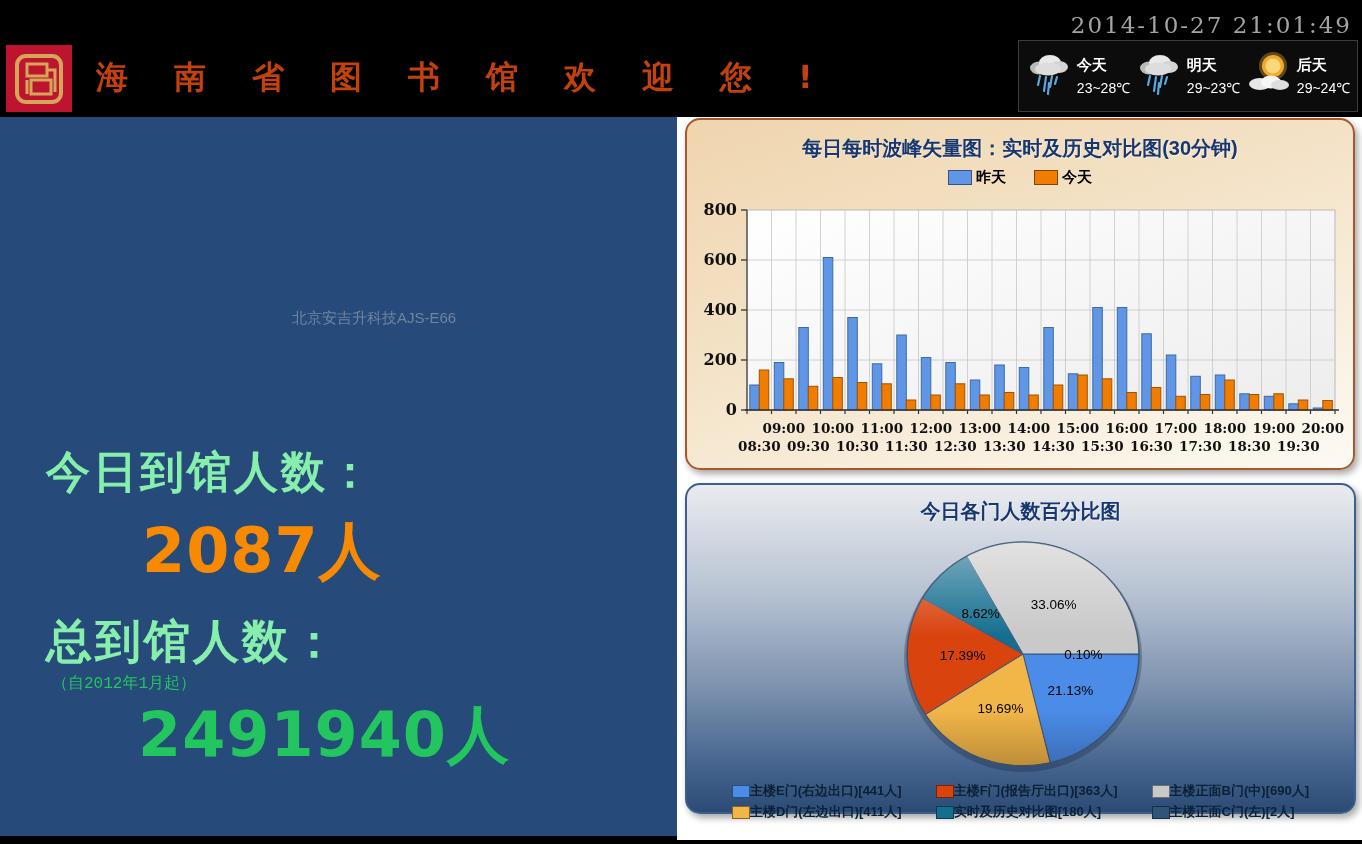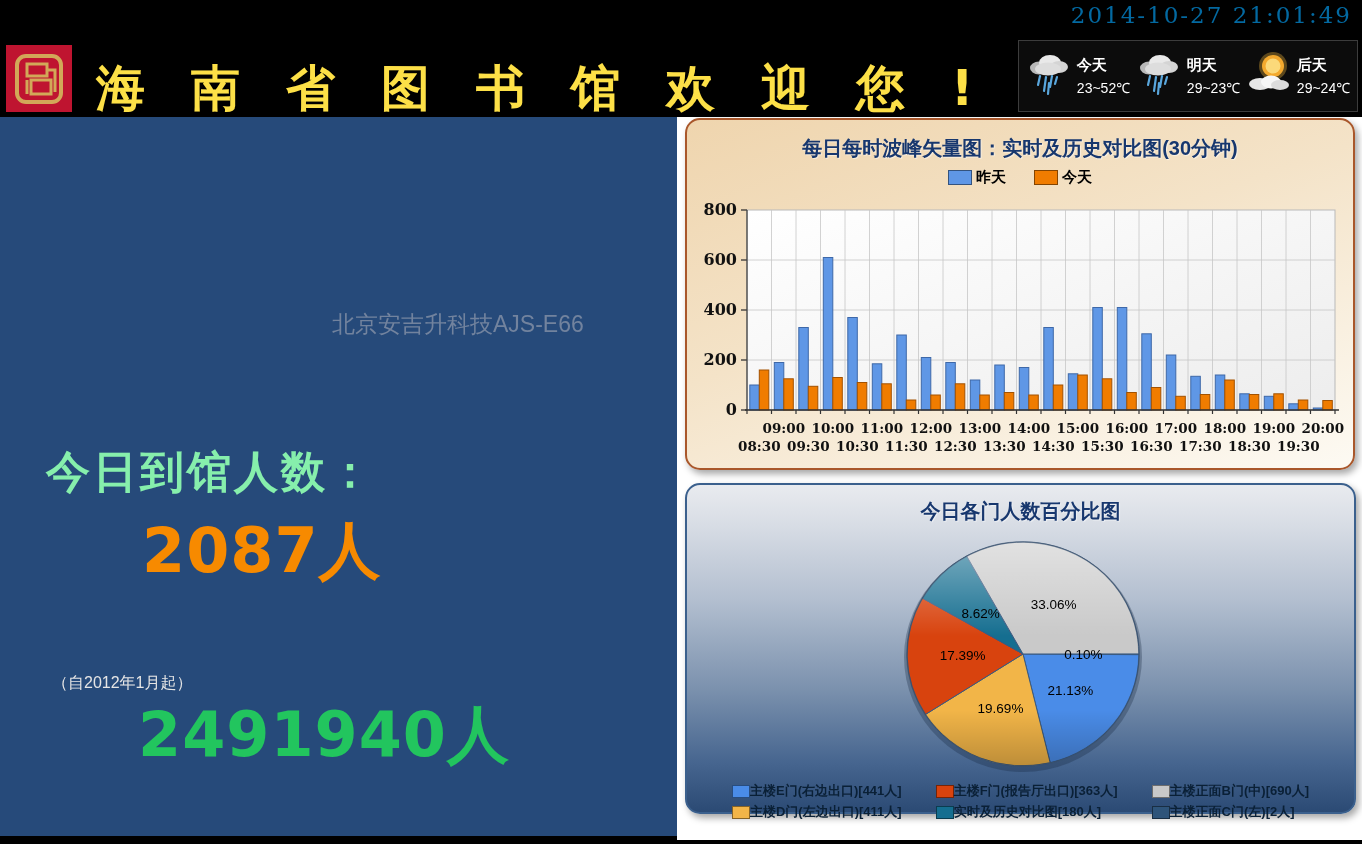--- a/index.html
+++ b/index.html
@@ -1,44 +1,44 @@
 <!DOCTYPE html>
 <html><head>
 <meta charset="utf-8">
 <style>
   * { margin:0; padding:0; box-sizing:border-box; }
   html,body { width:1362px; height:844px; background:#000; overflow:hidden;
               font-family:"Liberation Sans", sans-serif; position:relative; }
 
   
-  .clock { position:absolute; top:2px; right:10px; color:#0369a1;
+  .clock { position:absolute; top:12px; right:10px; color:#a3a3a3;
            font-family:"DejaVu Serif", serif; font-size:23px; letter-spacing:2px; }
   .logo { position:absolute; left:6px; top:45px; width:66px; height:67px;
           background:#bf1430; display:flex; align-items:center; justify-content:center; }
-  .welcome { position:absolute; left:96px; top:56px; color:#fde047; font-weight:bold;
-             font-size:49px; letter-spacing:46px; white-space:nowrap;
+  .welcome { position:absolute; left:96px; top:56px; color:#c2410c; font-weight:bold;
+             font-size:32px; letter-spacing:46px; white-space:nowrap;
              font-family:"DejaVu Sans", sans-serif; }
   .weather { position:absolute; left:1018px; top:40px; width:340px; height:72px;
              background:#0c0c0c; border:1px solid #3c3c3c; display:flex;
              align-items:center; justify-content:space-around; padding:0 4px; }
   .witem { display:flex; align-items:center; gap:5px; }
   .wtxt  { display:flex; flex-direction:column; gap:3px; }
   .wday  { color:#fff; font-size:15px; font-weight:bold; }
   .wtemp { color:#fff; font-size:14px; }
 
   
   .left-panel { position:absolute; left:0; top:117px; width:677px; height:719px;
                 background:#264a7a; }
-  .vendor { position:absolute; left:292px; top:192px; color:#72839e; font-size:23px;margin-left:40px; }
+  .vendor { position:absolute; left:292px; top:192px; color:#72839e; font-size:15px; }
   .stat-label { position:absolute; color:#86efac; font-weight:bold;
                 font-family:"DejaVu Serif", serif; letter-spacing:3px; }
   .lbl-today { left:46px; top:326px; font-size:44px; }
   .lbl-total { left:46px; top:494px; font-size:46px; }
-  .note { position:absolute; left:52px; top:556px; color:#e5e5e5; font-size:16px;
-          font-family:Liberation Sans, sans-serif; }
+  .note { position:absolute; left:52px; top:556px; color:#22c55e; font-size:16px;
+          font-family:Liberation Mono, monospace; }
   .big-num { position:absolute; font-weight:bold; font-size:62px;
              font-family:"DejaVu Sans", sans-serif; letter-spacing:1px; }
   .num-today { left:142px; top:392px; }
   .num-total { left:138px; top:576px; }
 
   
   .right-bg { position:absolute; left:677px; top:117px; width:685px; height:723px;
               background:#ffffff; }
   .panel { position:absolute; border-radius:15px; box-shadow:3px 4px 7px rgba(0,0,0,.35); }
   .bar-panel { left:685px; top:118px; width:670px; height:352px;
@@ -94,21 +94,21 @@
     <g stroke="#5aa7dd" stroke-width="2.2" stroke-linecap="round">
       <line x1="14" y1="25" x2="12" y2="34"></line>
       <line x1="20" y1="26" x2="18" y2="40"></line>
       <line x1="26" y1="25" x2="24" y2="36"></line>
       <line x1="31" y1="26" x2="29" y2="33"></line>
       <line x1="23" y1="32" x2="22" y2="43"></line>
     </g>
         </svg></span>
     <span class="wtxt">
       <span class="wday">今天</span>
-      <span class="wtemp">23~52℃</span>
+      <span class="wtemp">23~28℃</span>
     </span>
   </div>
   <div class="witem">
     <span><svg width="46" height="46" viewBox="0 0 46 46">
     <ellipse cx="13" cy="17" rx="9" ry="6.5" fill="#b9b9b9"></ellipse>
     <ellipse cx="24" cy="12" rx="11" ry="8" fill="#e9e9e9"></ellipse>
     <ellipse cx="33" cy="16" rx="9" ry="6" fill="#d4d4d4"></ellipse>
     <ellipse cx="22" cy="18" rx="13" ry="6.5" fill="#dddddd"></ellipse>
     <g stroke="#5aa7dd" stroke-width="2.2" stroke-linecap="round">
       <line x1="14" y1="25" x2="12" y2="34"></line>
@@ -136,20 +136,21 @@
       <span class="wday">后天</span>
       <span class="wtemp">29~24℃</span>
     </span>
   </div>
 </div>
 
 <div class="left-panel">
   <div class="vendor">北京安吉升科技AJS-E66</div>
   <div class="stat-label lbl-today">今日到馆人数：</div>
   <div class="big-num num-today" style="color: rgb(247, 138, 0);">2087人</div>
+  <div class="stat-label lbl-total">总到馆人数：</div>
   <div class="note">（自2012年1月起）</div>
   <div class="big-num num-total" style="color: #22c55e;">2491940人</div>
 </div>
 
 <div class="right-bg"></div>
 
 <div class="panel bar-panel">
   <div class="panel-title bar-title">每日每时波峰矢量图：实时及历史对比图(30分钟)</div>
   <div class="bar-legend">
     <span class="bl-item">

